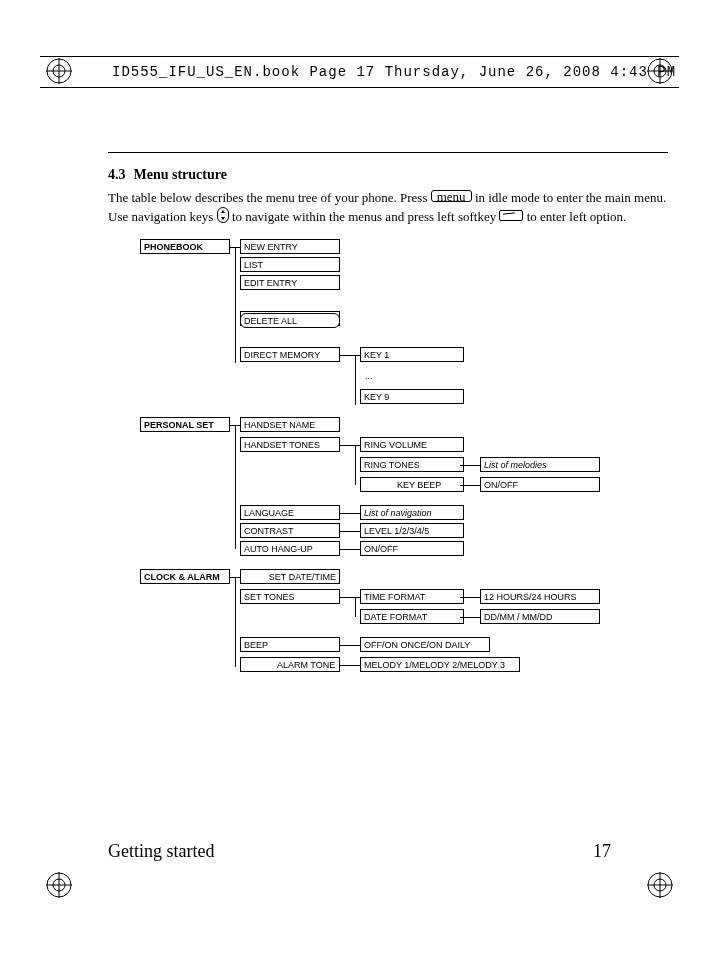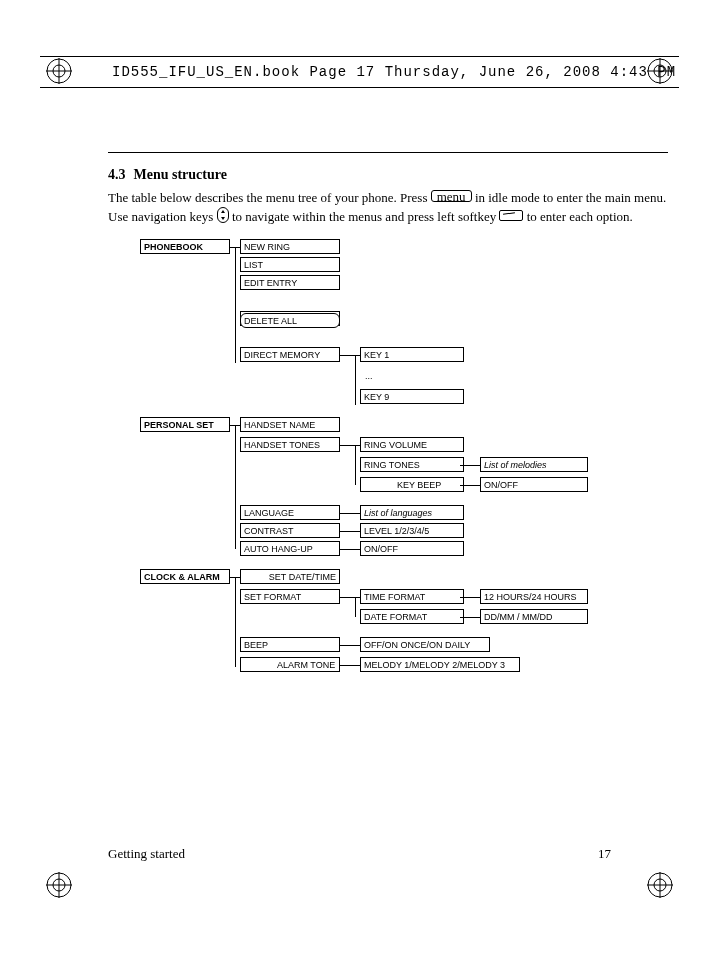--- a/index.html
+++ b/index.html
@@ -130,34 +130,34 @@
     line-height: 11px;
     white-space: nowrap;
     overflow: hidden;
   }
   .root {
     font-weight: bold;
     width: 90px;
   }
   .lvl1 { left: 100px; width: 100px; }
   .lvl2 { left: 220px; width: 104px; }
-  .lvl3 { left: 340px; width: 108px; }
+  .lvl3 { left: 340px; width: 120px; }
   .italic { font-style: italic; }
   .line { position: absolute; background: #000; }
   .hline { height: 1px; }
   .vline { width: 1px; }
 
   .footer {
     position: absolute;
     bottom: 94px;
     left: 108px;
     right: 108px;
     display: flex;
     justify-content: space-between;
-    font-size: 13px;
+    font-size: 18px;
   }
 </style>
 </head>
 <body>
 
 <div class="reg-mark reg-top-left"><svg viewBox="0 0 26 26">
       <circle cx="13" cy="13" r="12" fill="none" stroke="#000"></circle>
       <circle cx="13" cy="13" r="6" fill="none" stroke="#000"></circle>
       <line x1="0" y1="13" x2="26" y2="13" stroke="#000"></line>
       <line x1="13" y1="0" x2="13" y2="26" stroke="#000"></line>
@@ -184,29 +184,29 @@
 <div class="header-band">
   <span class="text">ID555_IFU_US_EN.book  Page 17  Thursday, June 26, 2008  4:43 PM</span>
 </div>
 
 <div class="content">
   <div class="section-head">
     <span>4.3</span>
     <span>Menu structure</span>
   </div>
   <p class="intro">
-    <span>The table below describes the menu tree of your phone. Press </span><span class="keycap">menu</span><span> in idle mode to enter the main menu. Use navigation keys </span><span class="navkey"></span><span> to navigate within the menus and press left softkey </span><span class="softkey"></span><span> to enter each option.</span>
+    <span>The table below describes the menu tree of your phone. Press </span><span class="keycap">menu</span><span> in idle mode to enter the main menu. Use navigation keys </span><span class="navkey"></span><span> to navigate within the menus and press left softkey </span><span class="softkey"></span><span> to enter left option.</span>
   </p>
 
   <div class="tree" style="height:520px;">
 
     <div class="box root" style="top:0; left:0;">PHONEBOOK</div>
     <div class="line hline" style="top:8px; left:90px; width:10px;"></div>
     <div class="line vline" style="top:8px; left:95px; height:116px;"></div>
-    <div class="box lvl1" style="top:0;">NEW RING</div>
+    <div class="box lvl1" style="top:0;">NEW ENTRY</div>
     <div class="box lvl1" style="top:18px;">LIST</div>
     <div class="box lvl1" style="top:36px;">EDIT ENTRY</div>
     <div class="box lvl1" style="top:72px;">SELECT MELODY</div>
     <div class="box lvl1" style="top:72px;text-align:right;">DELETE ENTRY</div>
     <div class="box lvl1" style="top:74px;border-radius:6px;">DELETE ALL</div>
     <div class="box lvl1" style="top:108px;">DIRECT MEMORY</div>
     <div class="line hline" style="top:116px; left:200px; width:20px;"></div>
     <div class="line vline" style="top:116px; left:215px; height:50px;"></div>
     <div class="box lvl2" style="top:108px;">KEY 1</div>
     <div style="position:absolute; top:132px; left:225px; font-size:9px;">...</div>
@@ -221,33 +221,33 @@
       <div class="line vline" style="top:206px; left:215px; height:40px;"></div>
       <div class="box lvl2" style="top:198px;">RING VOLUME</div>
       <div class="box lvl2" style="top:218px;">RING TONES</div>
         <div class="line hline" style="top:226px; left:320px; width:20px;"></div>
         <div class="box lvl3 italic" style="top:218px;">List of melodies</div>
       <div class="box lvl2" style="top:238px;padding-left:36px;">KEY BEEP</div>
         <div class="line hline" style="top:246px; left:320px; width:20px;"></div>
         <div class="box lvl3" style="top:238px;">ON/OFF</div>
     <div class="box lvl1" style="top:266px;">LANGUAGE</div>
       <div class="line hline" style="top:274px; left:200px; width:20px;"></div>
-      <div class="box lvl2 italic" style="top:266px;">List of languages</div>
+      <div class="box lvl2 italic" style="top:266px;">List of navigation</div>
     <div class="box lvl1" style="top:284px;">CONTRAST</div>
       <div class="line hline" style="top:292px; left:200px; width:20px;"></div>
       <div class="box lvl2" style="top:284px;">LEVEL 1/2/3/4/5</div>
     <div class="box lvl1" style="top:302px;">AUTO HANG-UP</div>
       <div class="line hline" style="top:310px; left:200px; width:20px;"></div>
       <div class="box lvl2" style="top:302px;">ON/OFF</div>
 
     <div class="box root" style="top:330px; left:0;">CLOCK &amp; ALARM</div>
     <div class="line hline" style="top:338px; left:90px; width:10px;"></div>
     <div class="line vline" style="top:338px; left:95px; height:90px;"></div>
     <div class="box lvl1" style="top:330px;text-align:right;">SET DATE/TIME</div>
-    <div class="box lvl1" style="top:350px;">SET FORMAT</div>
+    <div class="box lvl1" style="top:350px;">SET TONES</div>
       <div class="line hline" style="top:358px; left:200px; width:20px;"></div>
       <div class="line vline" style="top:358px; left:215px; height:20px;"></div>
       <div class="box lvl2" style="top:350px;">TIME FORMAT</div>
         <div class="line hline" style="top:358px; left:320px; width:20px;"></div>
         <div class="box lvl3" style="top:350px;">12 HOURS/24 HOURS</div>
       <div class="box lvl2" style="top:370px;">DATE FORMAT</div>
         <div class="line hline" style="top:378px; left:320px; width:20px;"></div>
         <div class="box lvl3" style="top:370px;">DD/MM / MM/DD</div>
     <div class="box lvl1" style="top:398px;">BEEP</div>
       <div class="line hline" style="top:406px; left:200px; width:20px;"></div>

